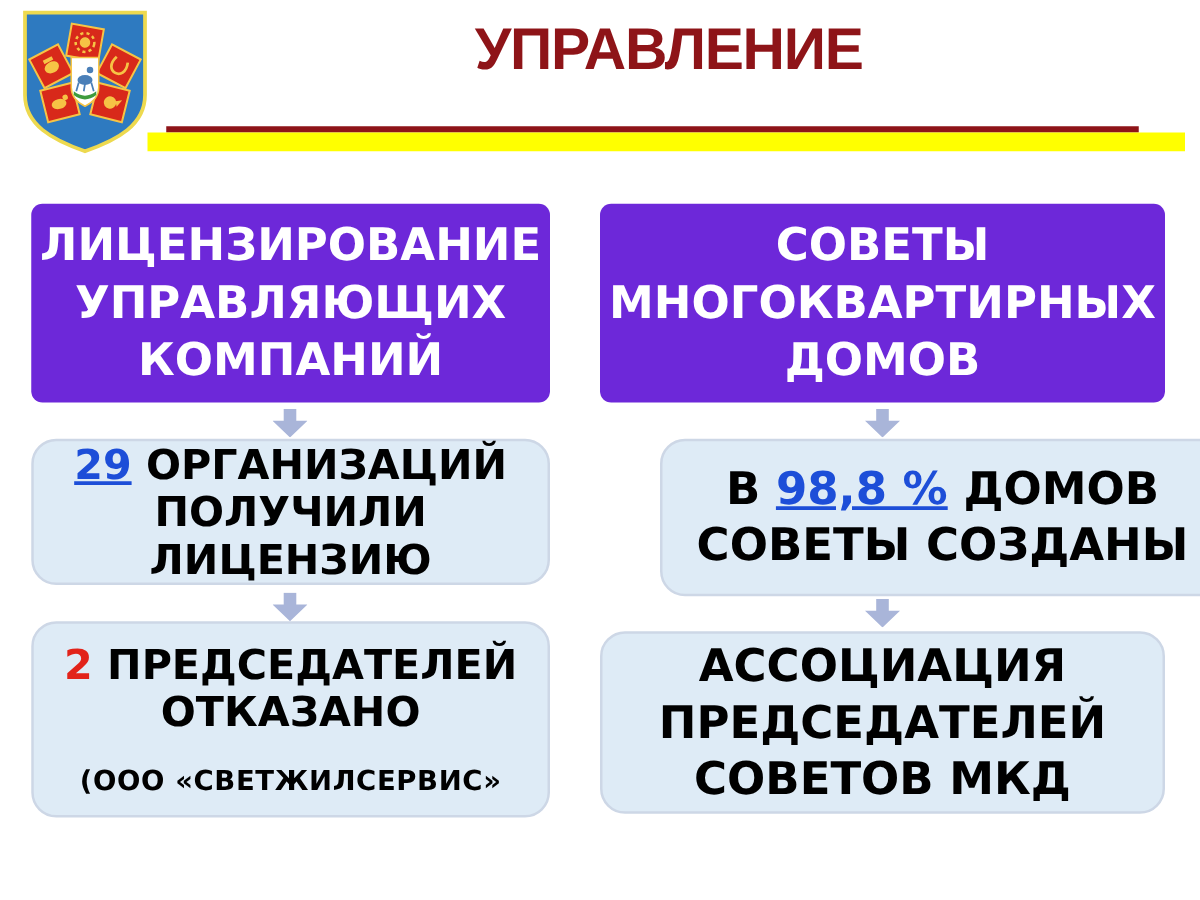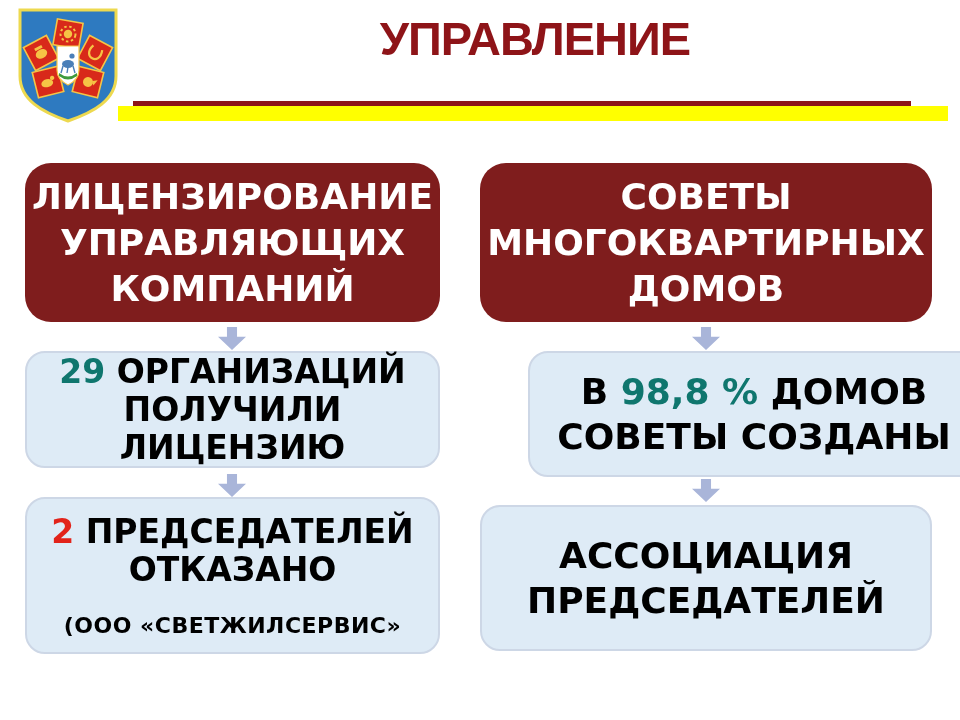--- a/index.html
+++ b/index.html
@@ -12,32 +12,32 @@
          font-size:47px;line-height:45px;letter-spacing:-1px;}
   .bar-red{position:absolute;left:133px;top:101px;width:778px;height:5px;background:#8e1418;}
   .bar-yellow{position:absolute;left:118px;top:106px;width:830px;height:15px;background:#ffff00;}
 
   
   .emblem{position:absolute;left:12px;top:4px;width:112px;height:122px;}
 
   
   .box{position:absolute;display:flex;flex-direction:column;justify-content:center;
        text-align:center;font-weight:bold;box-sizing:border-box;}
-  .box.blue{background:#7f1d1d;color:#ffffff;border-radius:26px;font-size:36px;line-height:46px;}
+  .box.blue{background:#6d28d9;color:#ffffff;border-radius:9px;font-size:36px;line-height:46px;}
   .box.light{background:#deebf6;border:2px solid #cdd7e6;border-radius:20px;color:#000000;}
 
   .b-lic  {left:25px; top:163px;width:415px;height:159px;}
   .b-sov  {left:480px;top:163px;width:452px;height:159px;font-size:35px;}
   .b-29   {left:25px; top:351px;width:415px;height:117px;font-size:33px;line-height:38px;}
   .b-98   {left:480px;top:351px;width:452px;height:126px;font-size:36px;line-height:45px;margin-left:48px;}
   .b-2    {left:25px; top:497px;width:415px;height:157px;font-size:33px;line-height:38px;}
   .b-ass  {left:480px;top:505px;width:452px;height:146px;font-size:36px;line-height:45px;}
 
   .note{font-size:22px;line-height:27px;margin-top:23px;letter-spacing:0.5px;}
-  .g{color:#0f766e;}
+  .g{color:#1d4ed8;text-decoration:underline;}
   .r{color:#e2231a;}
 
   
   .arrow{position:absolute;width:28px;height:23px;background:#a9b5d9;
          clip-path:polygon(32% 0,68% 0,68% 42%,100% 42%,50% 100%,0 42%,32% 42%);}
   .a1{left:218px;top:327px;}
   .a2{left:692px;top:327px;}
   .a3{left:218px;top:474px;}
   .a4{left:692px;top:479px;}
 </style>
@@ -129,16 +129,17 @@
       <span>СОВЕТЫ СОЗДАНЫ</span>
     </div>
   </div>
 
   <div class="arrow a4"></div>
 
   <div class="box light b-ass">
     <div>
       <span>АССОЦИАЦИЯ</span><br>
       <span>ПРЕДСЕДАТЕЛЕЙ</span><br>
+      <span>СОВЕТОВ МКД</span>
     </div>
   </div>
 
 </div>
 
 </body></html>

